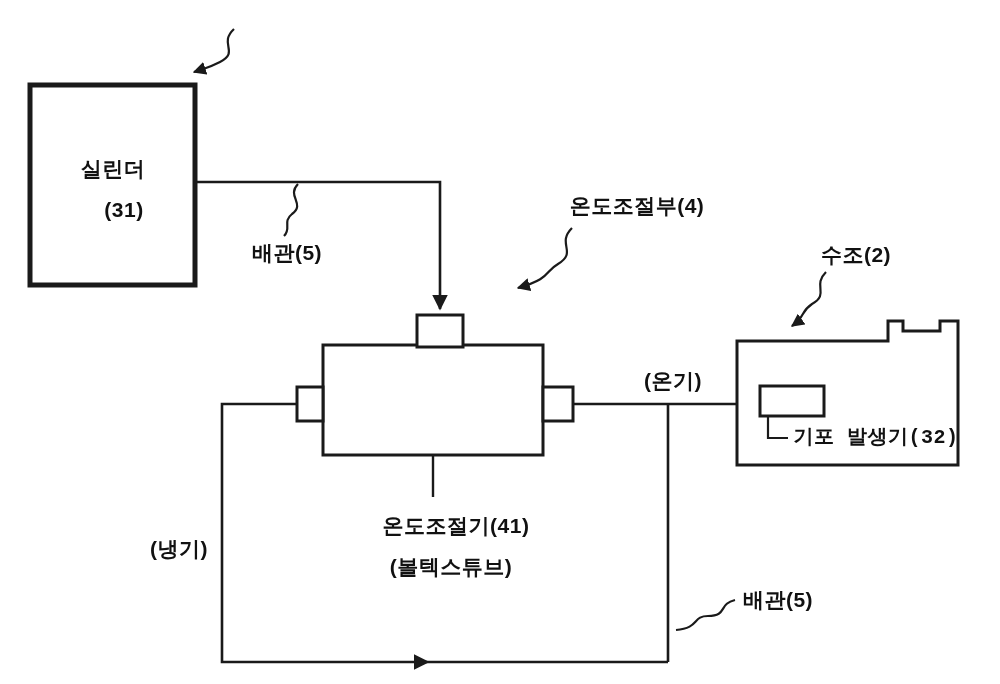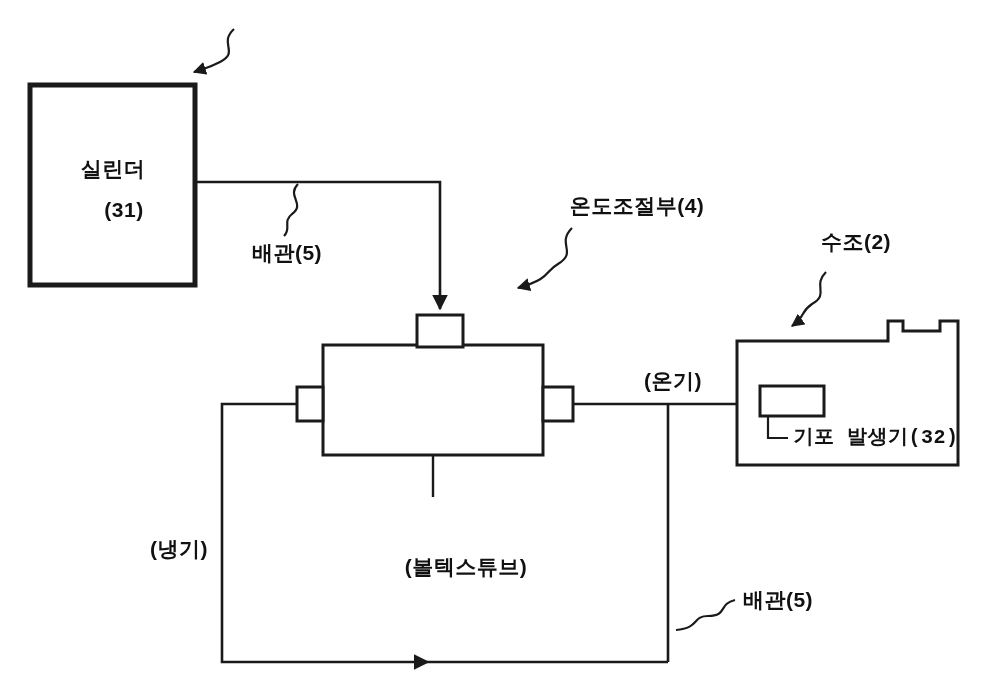--- a/index.html
+++ b/index.html
@@ -77,25 +77,26 @@
   </svg>
 
 
   <div class="lbl" style="left:113px; top:169px;">실린더</div>
   <div class="lbl" style="left:124px; top:210px;">(31)</div>
 
   <div class="lbl" style="left:287px; top:253px;">배관(5)</div>
 
   <div class="lbl" style="left:637px; top:206px;">온도조절부(4)</div>
 
-  <div class="lbl" style="left:856px; top:242px;">수조(2)</div>
+  <div class="lbl" style="left:856px; top:255px;">수조(2)</div>
 
   <div class="lbl" style="left:673px; top:381px;">(온기)</div>
 
   <div class="lbl small" style="left:876px; top:436px;font-family:Liberation Mono, monospace;">기포 발생기(32)</div>
 
-  <div class="lbl" style="left:466px; top:567px;">(볼텍스튜브)</div>
+  <div class="lbl" style="left:456px; top:526px;">온도조절기(41)</div>
+  <div class="lbl" style="left:451px; top:567px;">(볼텍스튜브)</div>
 
   <div class="lbl" style="left:179px; top:549px;">(냉기)</div>
 
   <div class="lbl" style="left:778px; top:600px;">배관(5)</div>
 
 </div>
 
 </body></html>

